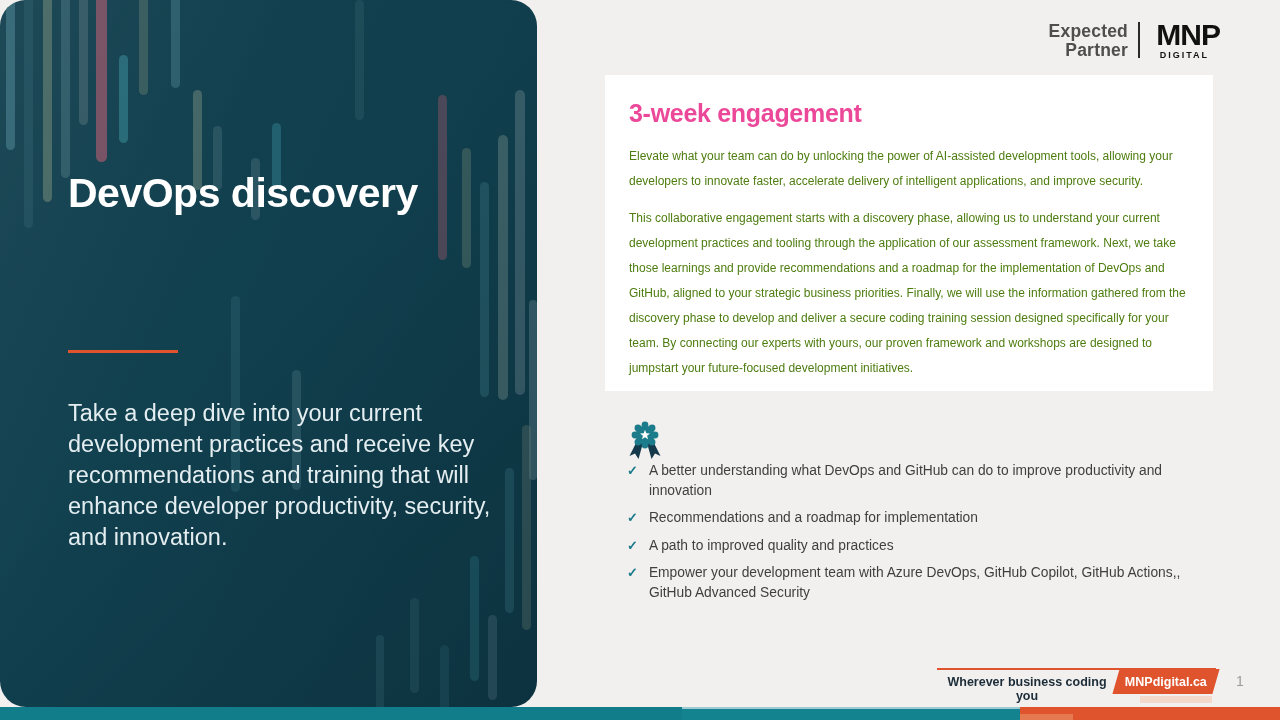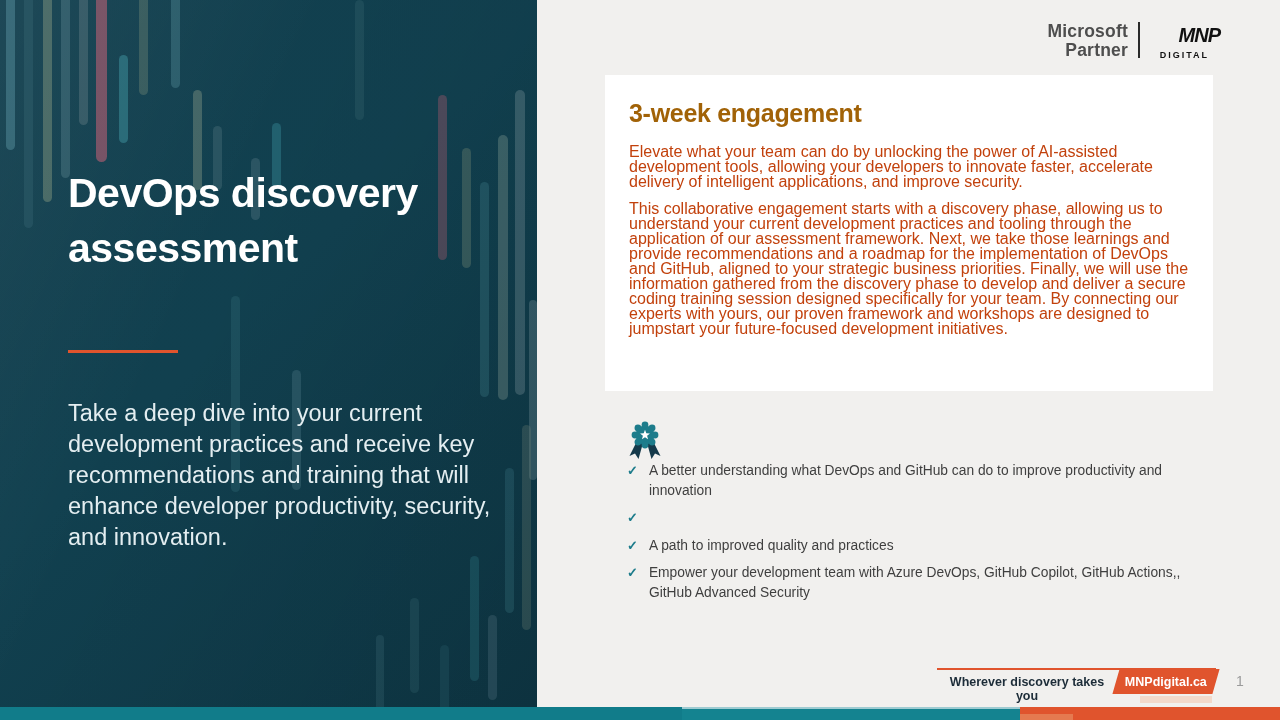--- a/index.html
+++ b/index.html
@@ -2,45 +2,45 @@
 <html><head>
 <meta charset="utf-8">
 <style>
   * { margin:0; padding:0; box-sizing:border-box; }
   html,body { width:1280px; height:720px; overflow:hidden; background:#f1f0ee;
               font-family:"Liberation Sans", sans-serif; }
   .slide { position:relative; width:1280px; height:720px; background:#f1f0ee; overflow:hidden; }
 
   
   .left-panel { position:absolute; left:0; top:0; width:537px; height:707px;
-    background:linear-gradient(135deg,#123f4e 0%, #11404f 45%, #0e3644 100%); overflow:hidden; }
+    background:linear-gradient(135deg,#123f4e 0%, #11404f 45%, #0e3644 100%); overflow:hidden;border-radius:26px; }
   .left-panel .sheen { position:absolute; inset:0;
     background:linear-gradient(115deg, rgba(255,255,255,0.05) 0%, rgba(255,255,255,0) 38%, rgba(0,0,0,0.08) 100%); }
   .bar { position:absolute; width:9px; border-radius:6px; }
 
   .hero-title { position:absolute; left:68px; top:166px; width:430px; color:#ffffff;
     font-size:41px; line-height:55px; font-weight:600; letter-spacing:-0.5px; }
   .hero-rule { position:absolute; left:68px; top:350px; width:110px; height:3px; background:#e0542d; }
   .hero-subtitle { position:absolute; left:68px; top:398px; width:428px; color:#e4eef1;
     font-size:23.5px; line-height:31px; font-weight:400; }
 
   
   .logo-row { position:absolute; left:1020px; top:20px; width:200px; height:44px; }
   .ms-partner { position:absolute; right:92px; top:2px; text-align:right; color:#4e4e4e;
     font-size:17.5px; line-height:19px; font-weight:600; letter-spacing:0.2px; }
   .logo-divider { position:absolute; right:80px; top:2px; width:2px; height:36px; background:#2a2a2a; }
   .mnp-logo { position:absolute; right:0; top:1px; text-align:right; color:#111; }
-  .mnp-name { font-size:20px; line-height:28px; font-weight:800; font-style:italic; letter-spacing:-1px; }
+  .mnp-name { font-size:30px; line-height:28px; font-weight:800; letter-spacing:-1px; }
   .mnp-sub  { font-size:9px; font-weight:700; letter-spacing:2px; margin-top:1px; margin-right:11px; }
 
   
   .card { position:absolute; left:605px; top:75px; width:608px; height:316px; background:#ffffff;
     padding:24px 24px 0 24px; }
-  .card h2 { color:#a16207; font-size:25px; font-weight:700; letter-spacing:-0.3px; margin-bottom:16px; }
-  .card p { color:#c2410c; font-size:16px; line-height:15px; margin-bottom:12px; }
+  .card h2 { color:#ec4899; font-size:25px; font-weight:700; letter-spacing:-0.3px; margin-bottom:16px; }
+  .card p { color:#4d7c0f; font-size:12px; line-height:25px; margin-bottom:12px; }
 
   
   .outcomes { position:absolute; left:627px; top:421px; width:586px; }
   .outcome-icon { width:36px; height:40px; display:block; }
   .outcomes h3 { color:#242424; font-size:15.5px; font-weight:700; margin-top:6px; margin-bottom:13px; }
   .outcomes ul { list-style:none; }
   .outcomes li { display:flex; align-items:flex-start; margin-bottom:8px;
     color:#3f3f3f; font-size:13.8px; line-height:19.5px; }
   .check { color:#1d7c8b; font-weight:700; font-size:13px; margin-right:11px; line-height:19.5px; }
 
@@ -97,29 +97,28 @@
       <div class="bar" style="left:470px;top:556px;height:125px;background:#2f7a88;opacity:.35"></div>
       <div class="bar" style="left:488px;top:615px;height:85px;background:#527683;opacity:.35"></div>
       <div class="bar" style="left:440px;top:645px;height:70px;background:#1f5260;opacity:.5"></div>
       <div class="bar" style="left:410px;top:598px;height:95px;background:#2b5a66;opacity:.45"></div>
       <div class="bar" style="left:376px;top:635px;height:75px;width:8px;background:#33626e;opacity:.4"></div>
     </div>
     <div class="sheen"></div>
 
     <div class="hero-title">
       <div>DevOps discovery</div>
-      <div>assessment</div>
     </div>
     <div class="hero-rule"></div>
     <div class="hero-subtitle">Take a deep dive into your current development practices and receive key recommendations and training that will enhance developer productivity, security, and innovation.</div>
   </div>
 
   <div class="logo-row">
     <div class="ms-partner">
-      <div>Microsoft</div>
+      <div>Expected</div>
       <div>Partner</div>
     </div>
     <div class="logo-divider"></div>
     <div class="mnp-logo">
       <div class="mnp-name">MNP</div>
       <div class="mnp-sub">DIGITAL</div>
     </div>
   </div>
 
   <div class="card">
@@ -145,34 +144,35 @@
       </g>
       <polygon fill="#ffffff" points="18,8.8 19.29,12.22 22.95,12.39 20.09,14.68 21.06,18.21 18,16.2 14.94,18.21 15.91,14.68 13.05,12.39 16.71,12.22"></polygon>
     </svg>
     <ul>
       <li>
         <span class="check">✓</span>
         <span>A better understanding what DevOps and GitHub can do to improve productivity and innovation</span>
       </li>
       <li>
         <span class="check">✓</span>
+        <span>Recommendations and a roadmap for implementation</span>
       </li>
       <li>
         <span class="check">✓</span>
         <span>A path to improved quality and practices</span>
       </li>
       <li>
         <span class="check">✓</span>
         <span>Empower your development team with Azure DevOps, GitHub Copilot, GitHub Actions,, GitHub Advanced Security</span>
       </li>
     </ul>
   </div>
 
   <div class="footer-line"></div>
-  <div class="footer-tagline">Wherever discovery takes you</div>
+  <div class="footer-tagline">Wherever business coding you</div>
   <div class="footer-badge">
     <span>MNPdigital.ca</span>
   </div>
   <div class="badge-reflection"></div>
   <div class="page-number">1</div>
 
   <div class="strip strip-teal-1"></div>
   <div class="strip strip-teal-2"></div>
   <div class="strip strip-orange"></div>
   <div class="strip-orange-light"></div>

